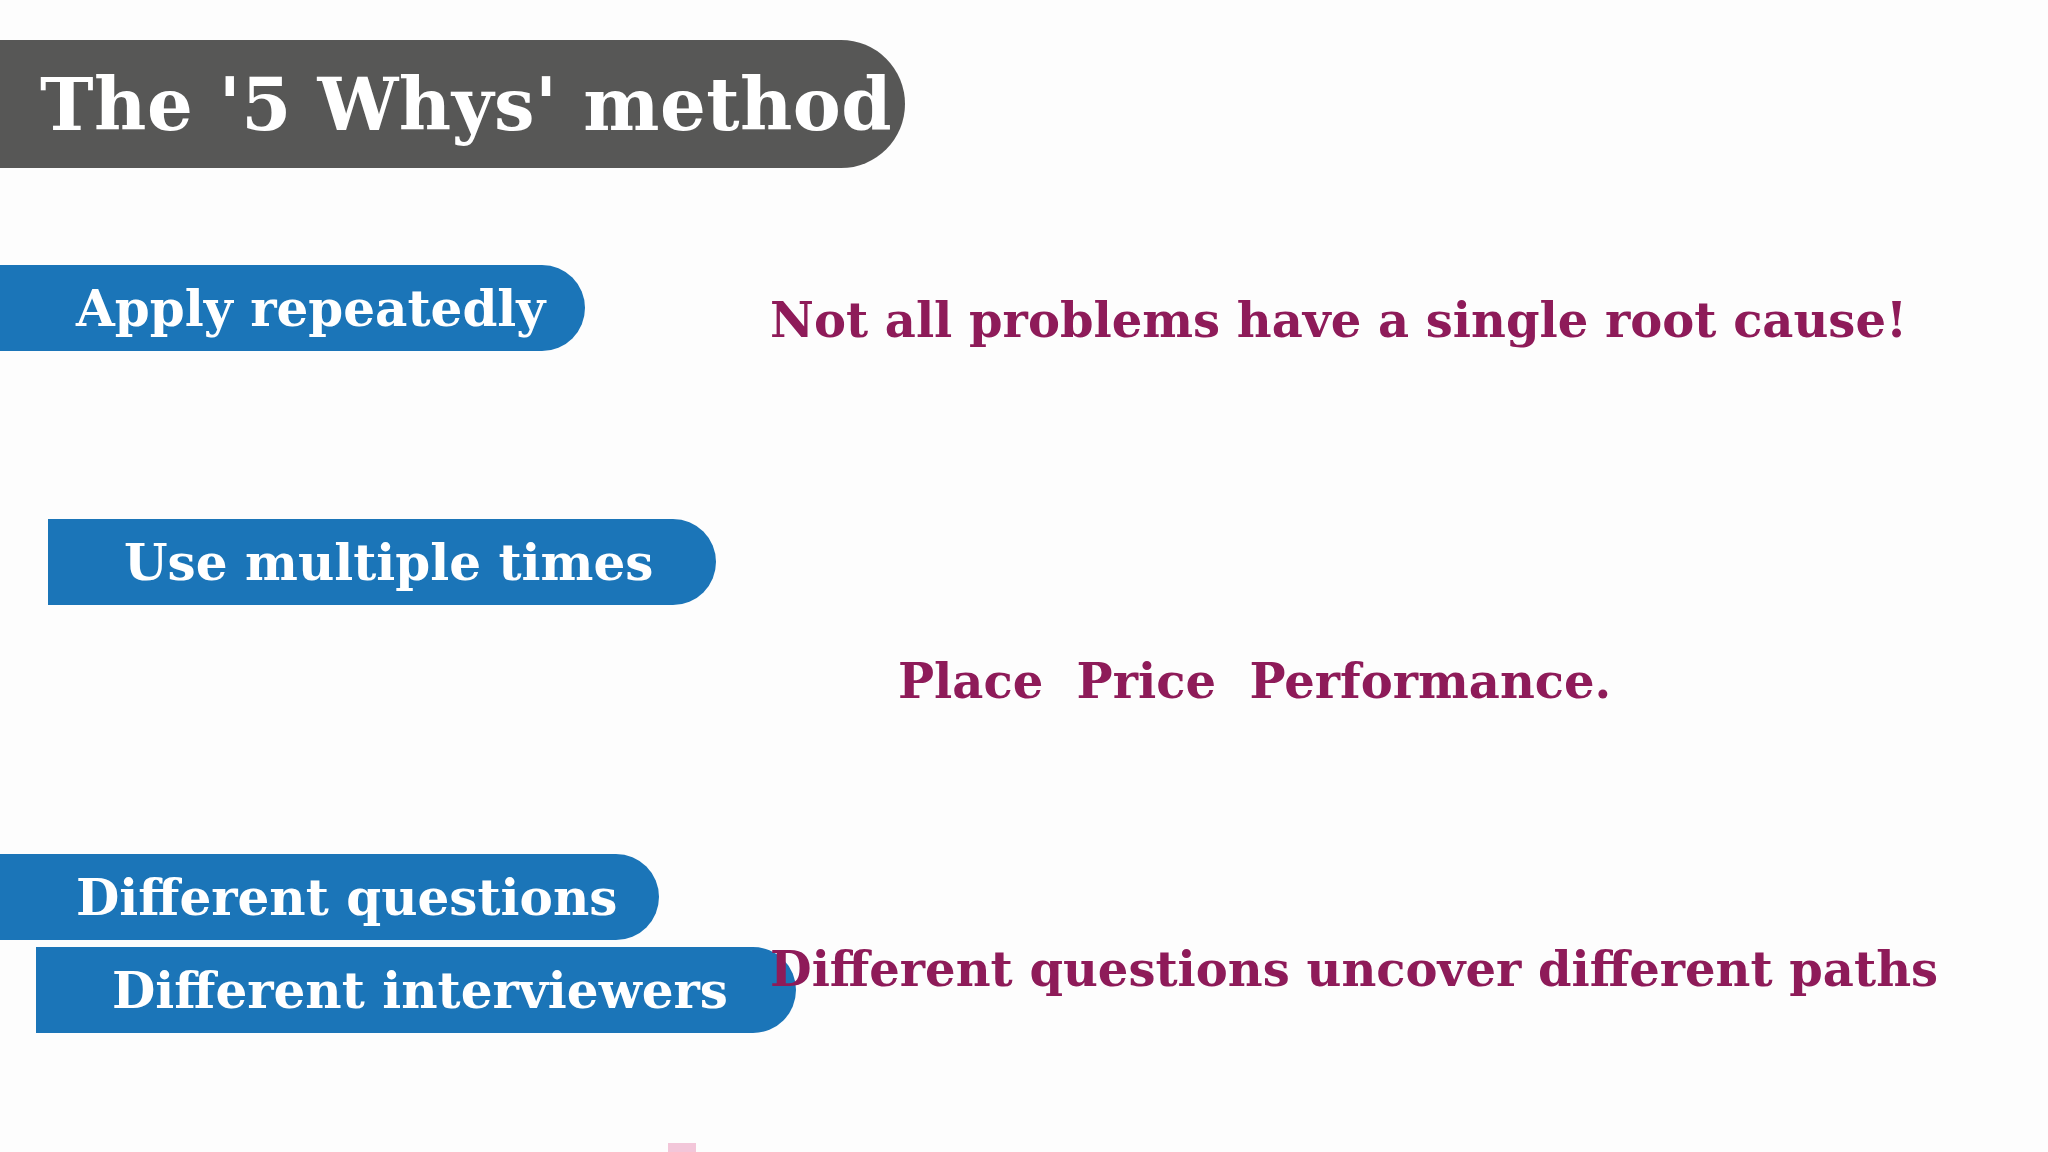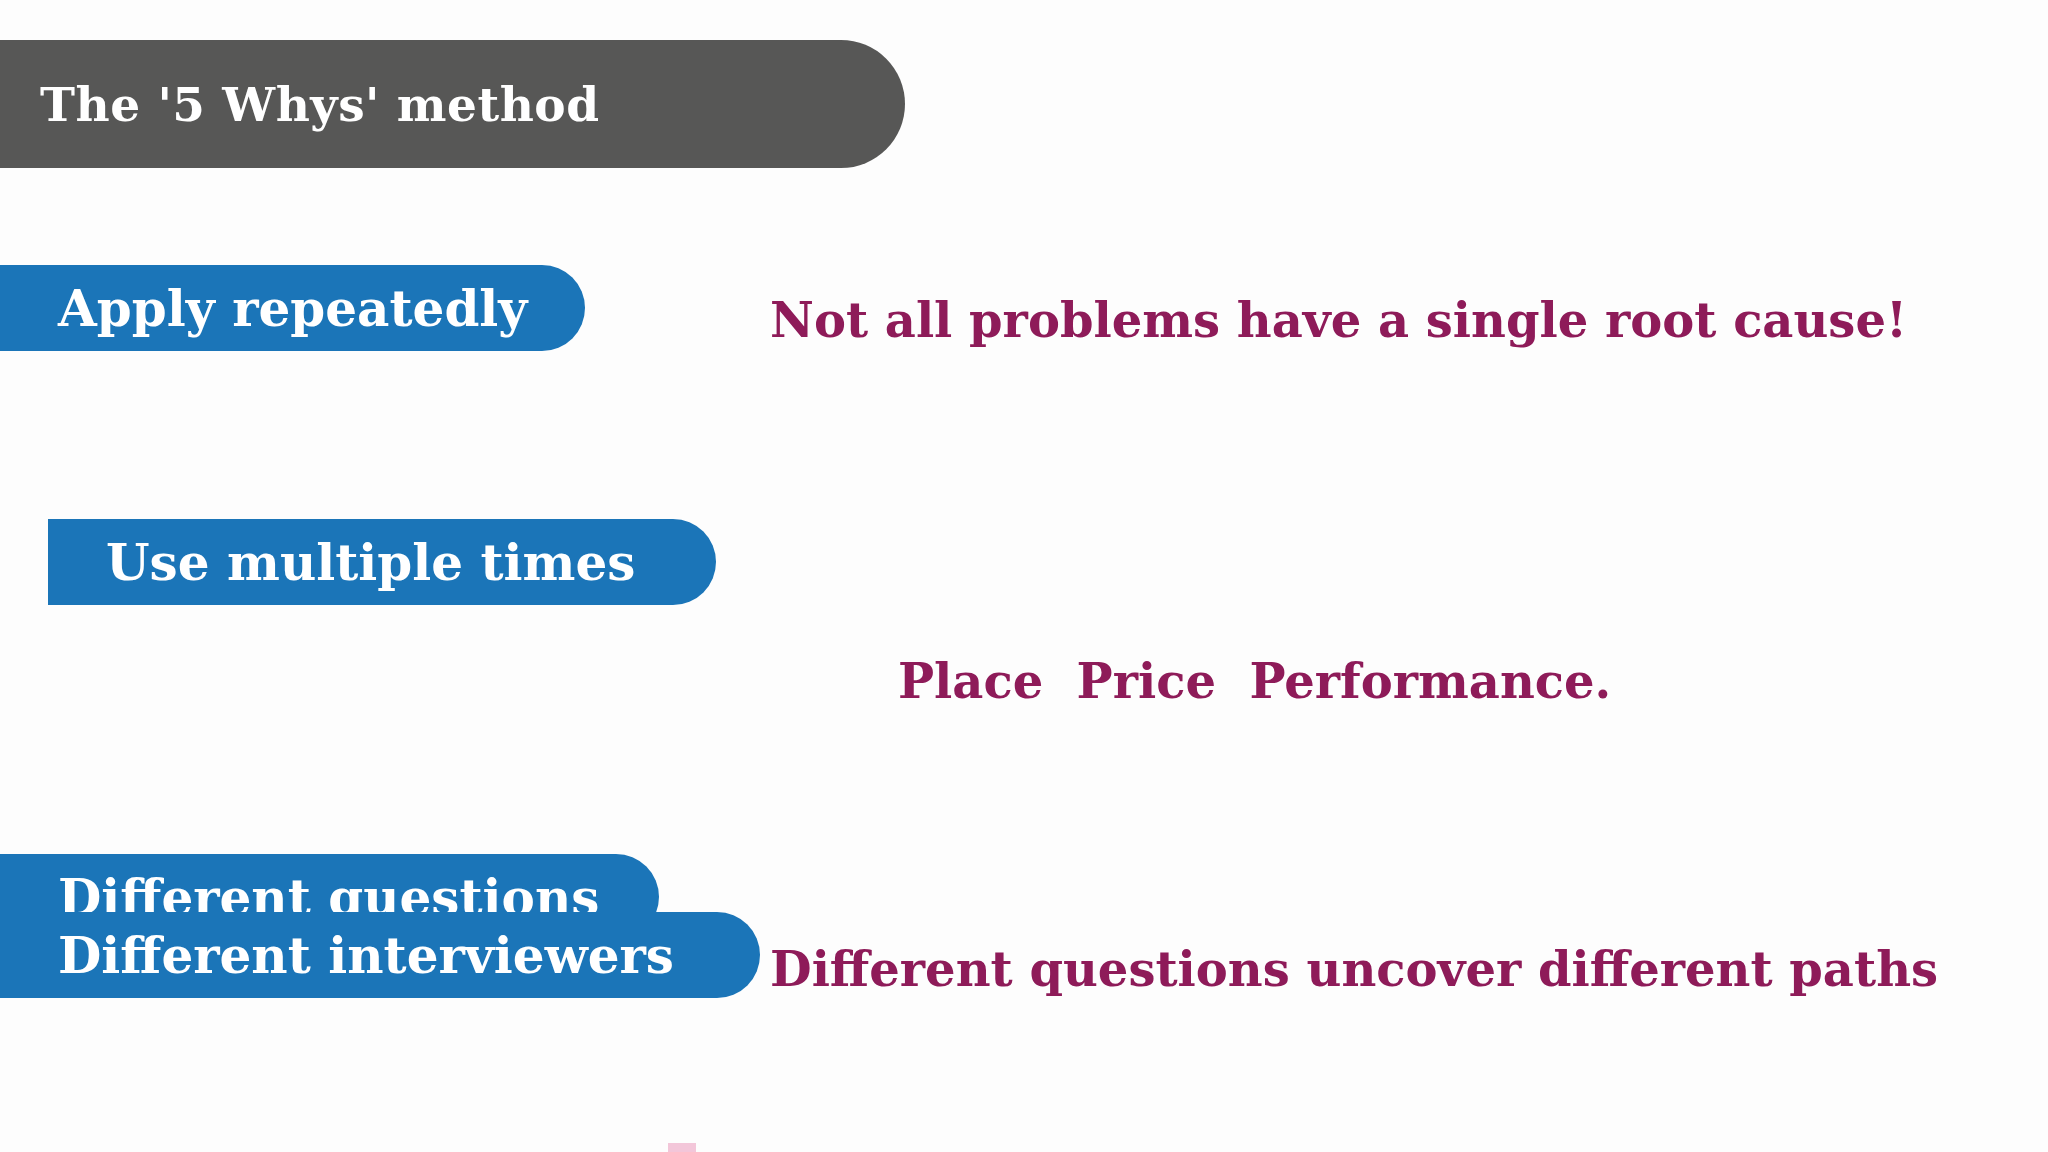--- a/index.html
+++ b/index.html
@@ -24,44 +24,44 @@
     height: 128px;
     background: var(--header-bg, #575756);
     border-radius: 0 64px 64px 0;
     display: flex;
     align-items: center;
     padding-left: 40px;
     box-sizing: border-box;
   }
   .title-banner span {
     color: var(--title-text, #ffffff);
-    font-size: 47px;
+    font-size: 72px;
     letter-spacing: 0.5px;
     white-space: pre;
   }
   .pill {
     position: absolute;
     left: 0;
     height: 86px;
     background: var(--pill-bg, #1b75b8);
     border-radius: 0 43px 43px 0;
     display: flex;
     align-items: center;
-    padding-left: 58px;
+    padding-left: 76px;
     box-sizing: border-box;
   }
   .pill span {
     color: var(--pill-text, #ffffff);
     font-size: 50px;
     white-space: pre;
   }
   .pill-1 { top: 265px; width: 585px; }
   .pill-2 { top: 519px; width: 668px; margin-left: 48px; }
   .pill-3 { top: 818px; width: 659px; margin-top: 36px; }
-  .pill-4 { top: 912px; width: 760px; }
+  .pill-4 { top: 947px; width: 760px; margin-left: 36px; }
   .note {
     position: absolute;
     color: var(--note-text, #8e1b59);
     font-size: 48px;
     white-space: pre;
     line-height: 75px;
   }
   .note-1 { left: 770px; top: 283px; }
   .note-2 { left: 770px; top: 494px; }
   .note-3 { left: 770px; top: 932px; }

